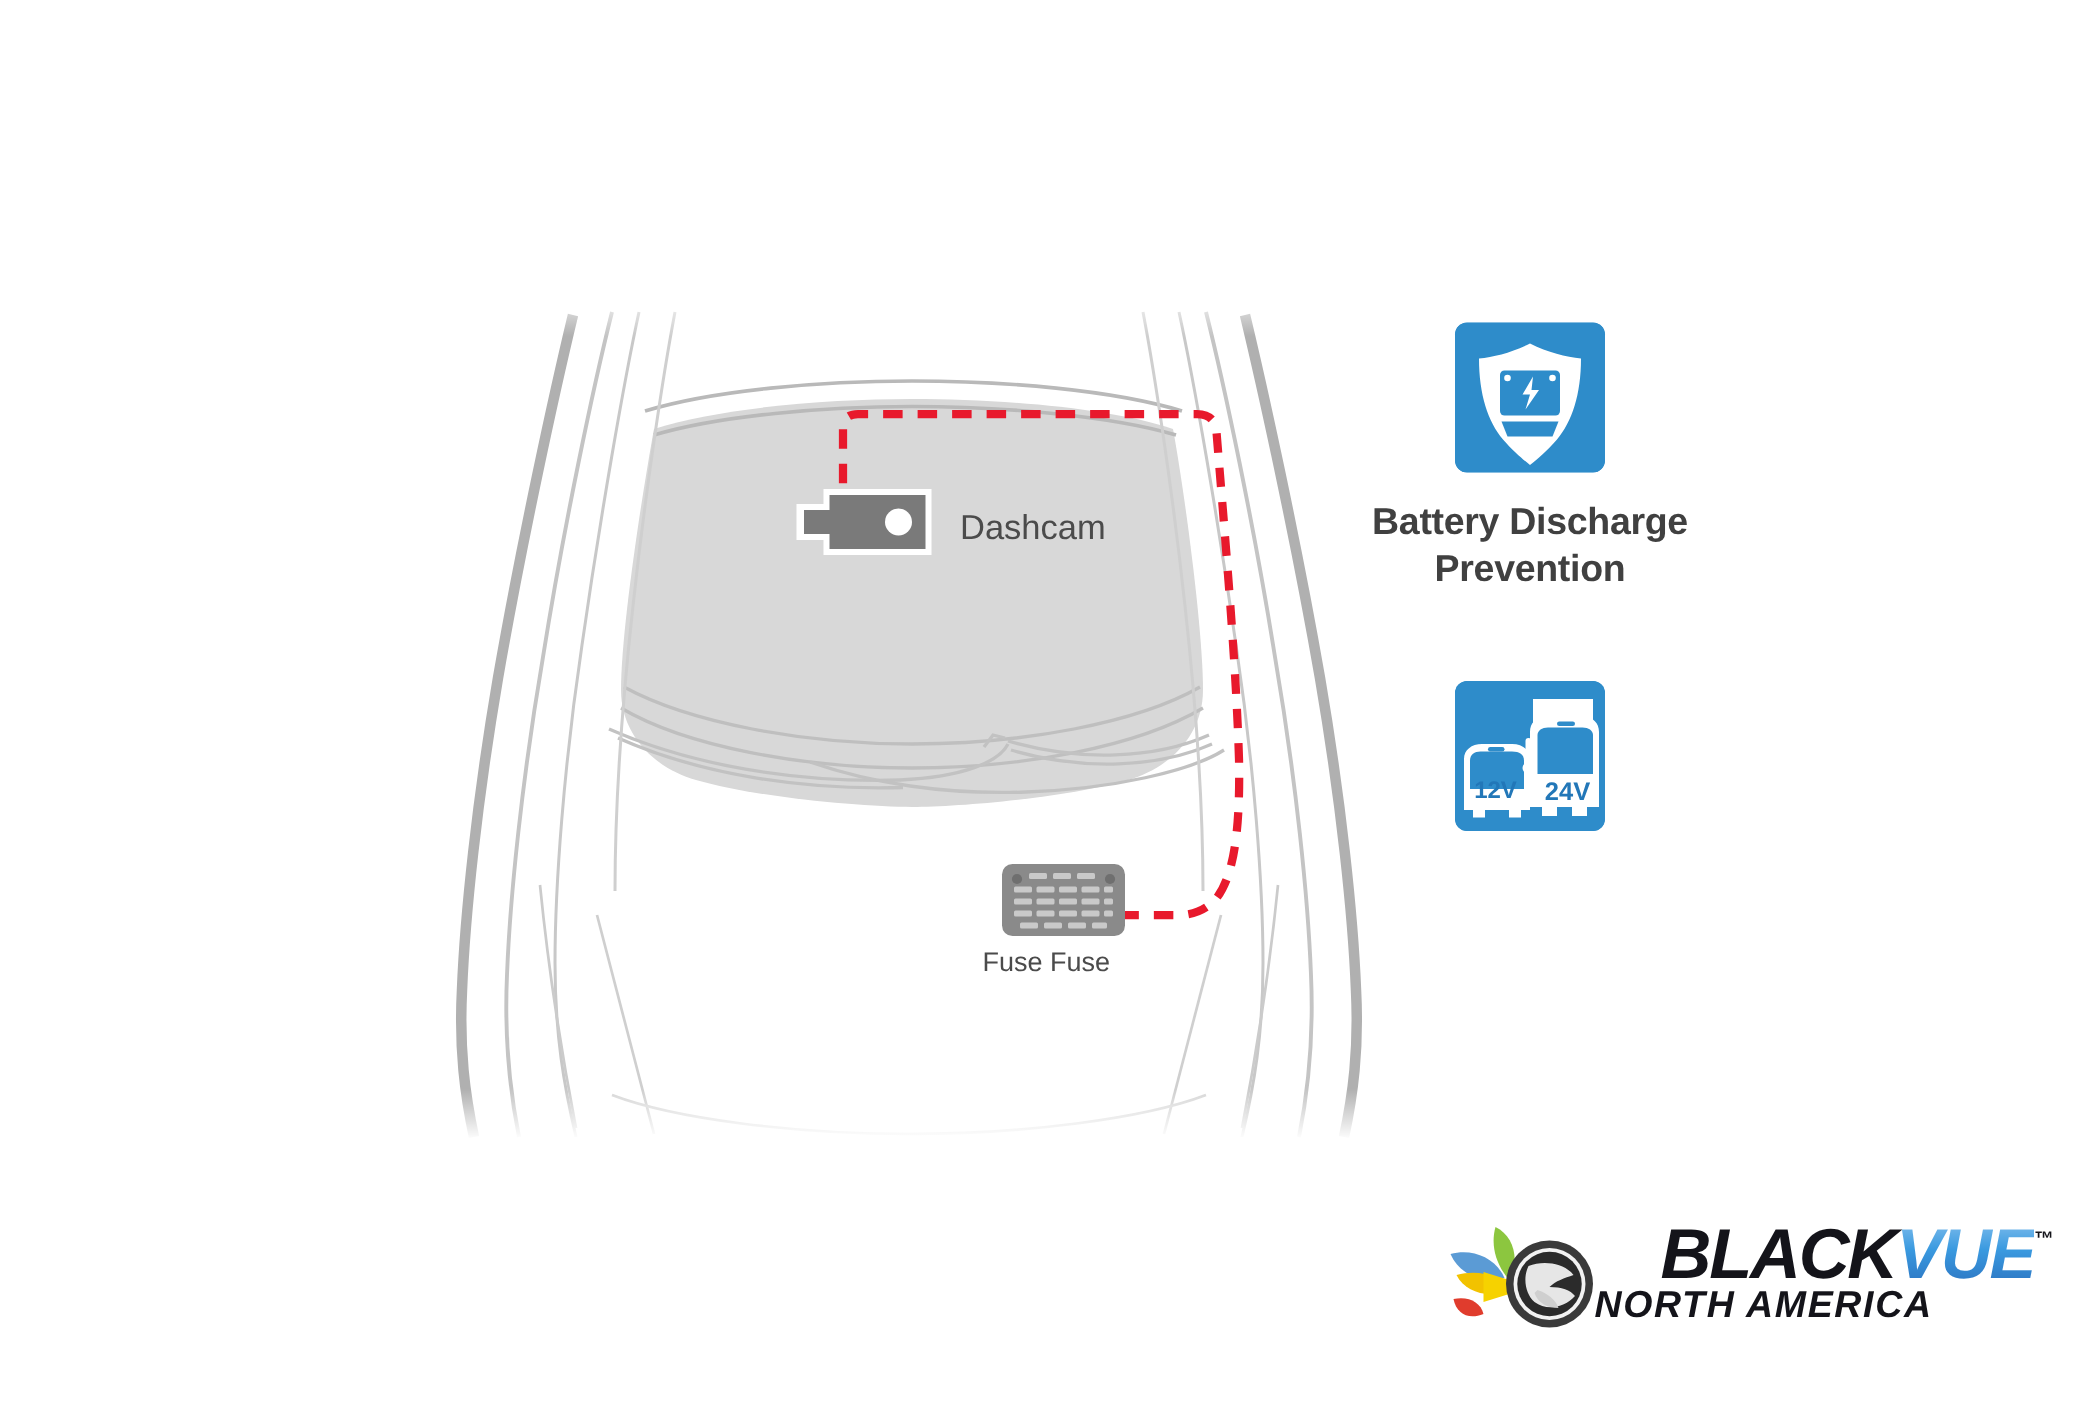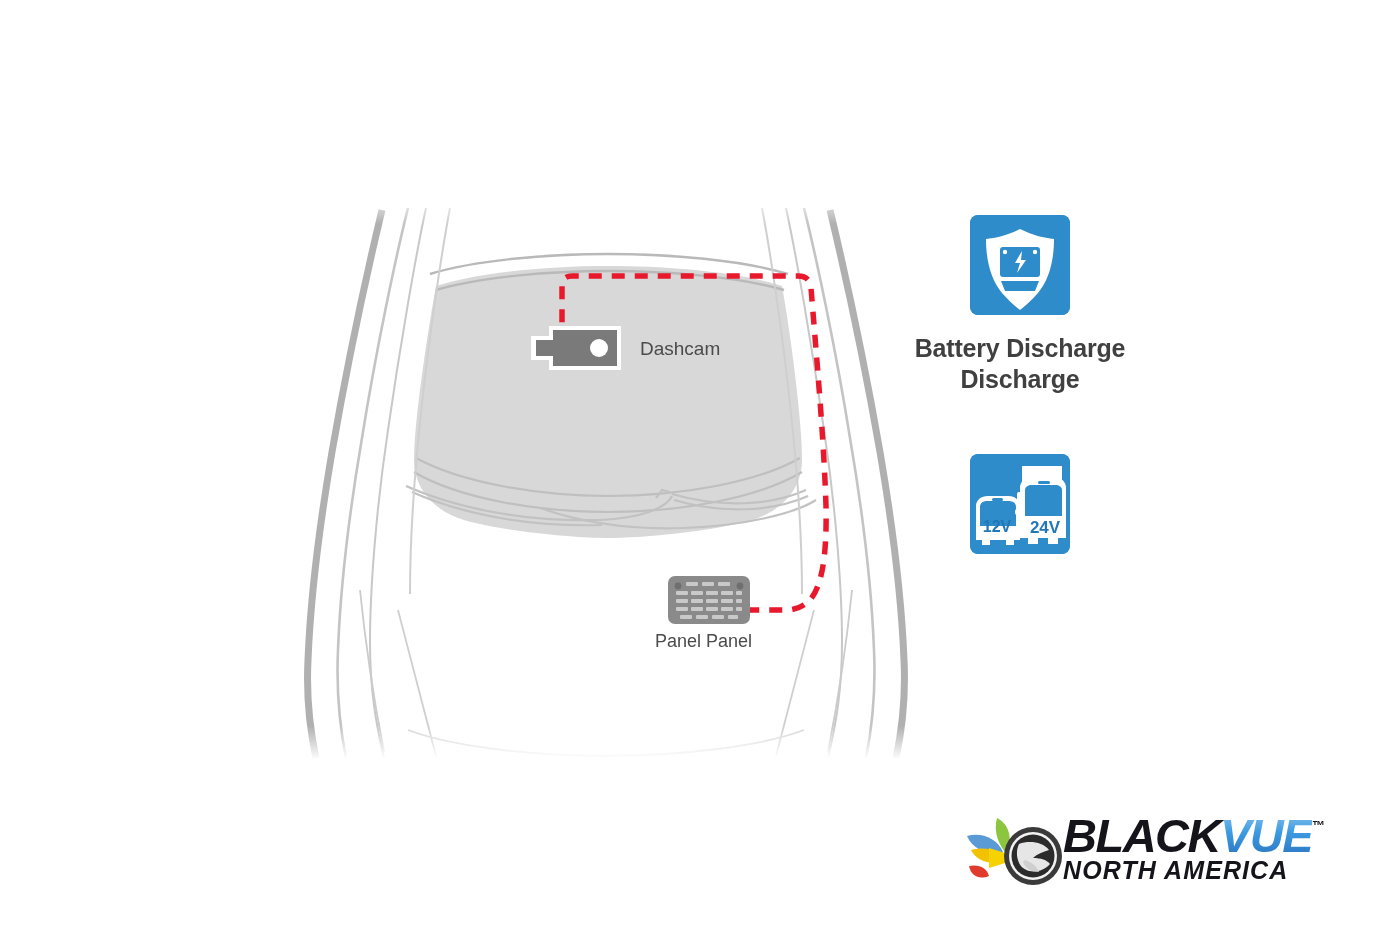--- a/index.html
+++ b/index.html
@@ -31,21 +31,21 @@
     top: 190px;
     width: 630px;
     height: 570px;
   }
   .car-diagram svg { display: block; }
 
   
   .diagram-label {
     position: absolute;
     color: #4b4b4b;
-    font-size: 19px;
+    font-size: 23px;
     font-weight: 400;
     white-space: nowrap;
     font-family: "Liberation Sans", sans-serif;
   }
   #dashcam-label { left: 640px; top: 338px; }
   #fuse-label    { left: 655px; top: 631px; font-size: 18px; }
 
   
   .features {
     position: absolute;
@@ -101,21 +101,21 @@
     width: 285px;
   }
   .wm-top {
     font-size: 47px;
     font-weight: bold;
     font-style: italic;
     letter-spacing: -1.5px;
     line-height: 0.95;
     white-space: nowrap;
   }
-  .wm-black { color: #14141a; }
+  .wm-black { color: #14141a; margin-left: 44px; }
   .wm-vue {
     background: linear-gradient(180deg,#8fc5ef 0%,#3a9ae0 45%,#2a6fbd 100%);
     -webkit-background-clip: text;
     background-clip: text;
     color: #3a93d8;
     text-align: center;
     -webkit-text-fill-color: transparent;
   }
   .wm-tm {
     font-size: 13px;
@@ -261,21 +261,21 @@
           <rect x="422" y="425" width="12" height="4" rx="1"></rect>
           <rect x="438" y="425" width="10" height="4" rx="1"></rect>
         </g>
       </g>
 
     </svg>
   </div>
 
   <div class="diagram-label" id="dashcam-label">Dashcam</div>
 
-  <div class="diagram-label" id="fuse-label">Panel Panel</div>
+  <div class="diagram-label" id="fuse-label">Fuse Fuse</div>
 
   <div class="features">
 
     <div class="feature">
       <div class="feature-icon">
         <svg width="100" height="100" viewBox="0 0 100 100" xmlns="http://www.w3.org/2000/svg">
           <rect x="0" y="0" width="100" height="100" rx="8" fill="#2e8cca"></rect>
 
           <path d="M50 14 C 38 20 26 23 16 24 C 16 48 22 66 32 78 C 39 86 45 91 50 95
                    C 55 91 61 86 68 78 C 78 66 84 48 84 24 C 74 23 62 20 50 14 Z" fill="#ffffff"></path>
@@ -285,21 +285,21 @@
           <circle cx="35" cy="37" r="2.2" fill="#ffffff"></circle>
           <circle cx="65" cy="37" r="2.2" fill="#ffffff"></circle>
 
           <path d="M52 36 L 45 48 L 50 48 L 47 58 L 56 45 L 51 45 Z" fill="#ffffff"></path>
 
           <path d="M31 66 L 69 66 L 65 76 L 35 76 Z" fill="#2e8cca"></path>
         </svg>
       </div>
       <div class="feature-caption">
         <span>Battery Discharge</span>
-        <span class="l2">Discharge</span>
+        <span class="l2">Prevention</span>
       </div>
     </div>
 
     <div class="feature">
       <div class="feature-icon">
         <svg width="100" height="100" viewBox="0 0 100 100" xmlns="http://www.w3.org/2000/svg">
           <rect x="0" y="0" width="100" height="100" rx="8" fill="#2e8cca"></rect>
 
           <g fill="#ffffff">
 

